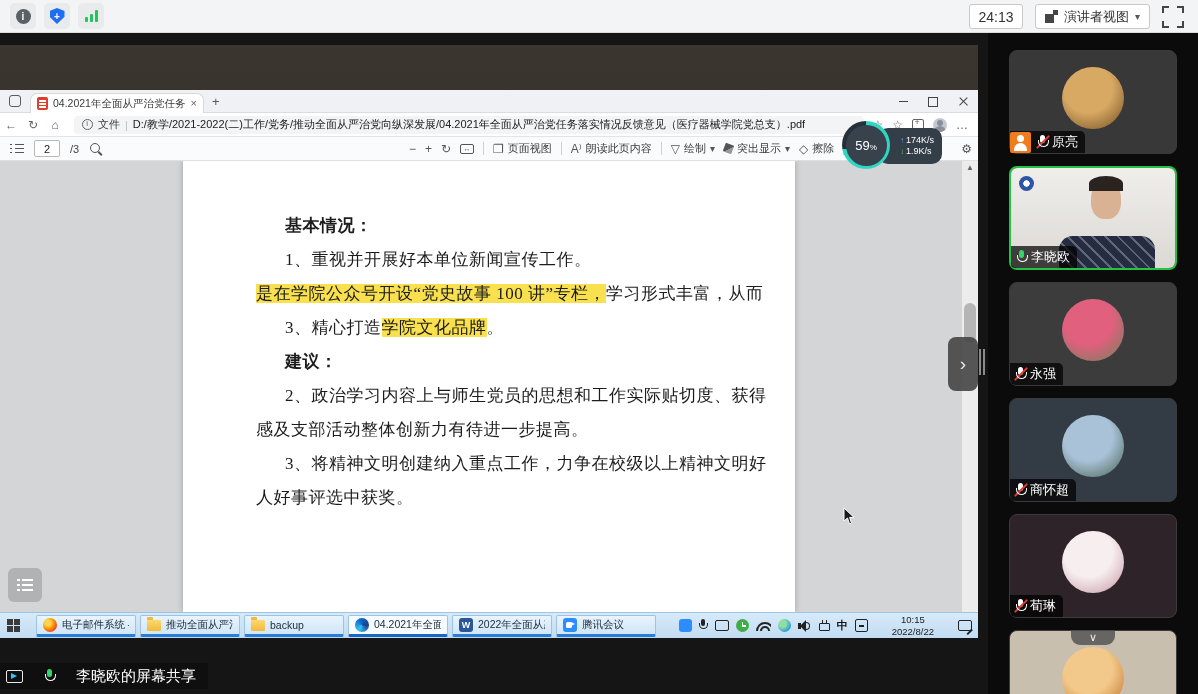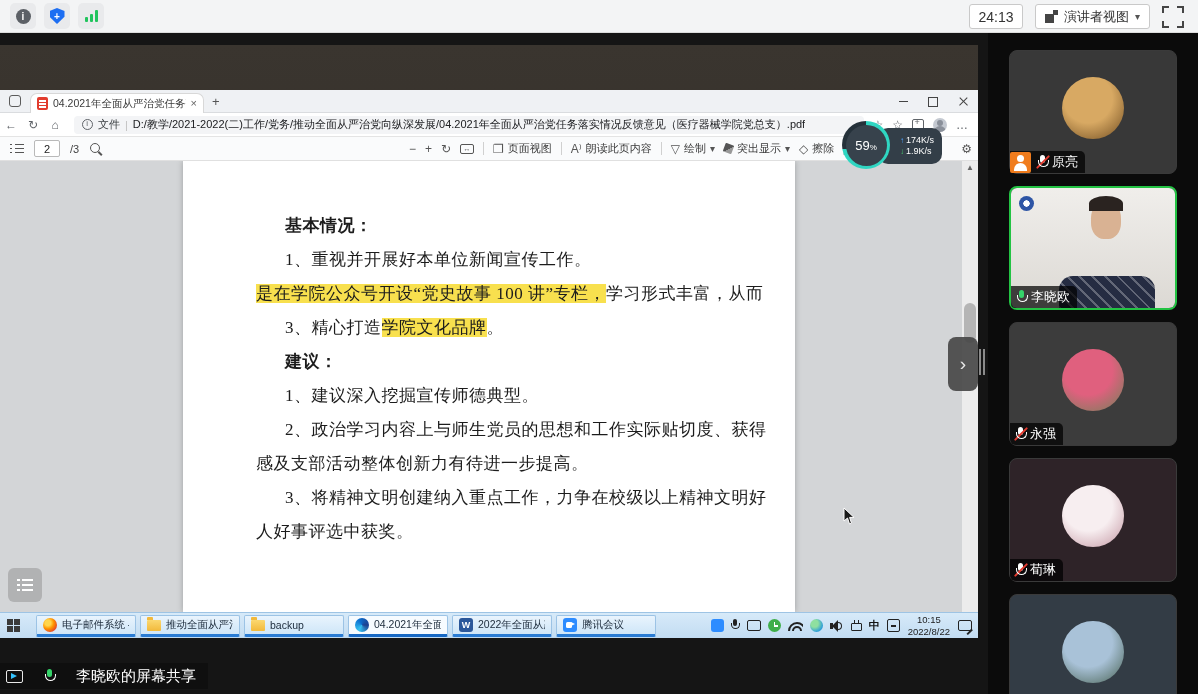--- a/index.html
+++ b/index.html
@@ -129,21 +129,21 @@
   .tr-globe{width:13px;height:13px;border-radius:50%;background:radial-gradient(circle at 35% 35%,#8fe0a0 0 30%,#2f9fd8 70%);}
   .tr-vol{width:14px;height:12px;}
   .tr-vol::before{content:"";position:absolute;left:0;top:3px;width:3px;height:6px;background:#222;}
   .tr-vol::after{content:"";position:absolute;left:2px;top:0;border-right:6px solid #222;border-top:6px solid transparent;border-bottom:6px solid transparent;}
   .tr-vol i{position:absolute;right:2px;top:2px;width:5px;height:8px;border:1.5px solid #222;border-left:none;border-radius:0 6px 6px 0;}
   .tr-plug{width:11px;height:8px;border:1.5px solid #222;border-radius:1px;margin-top:2px;}
   .tr-plug::before{content:"";position:absolute;left:2px;top:-4px;width:1.5px;height:3px;background:#222;box-shadow:4px 0 0 #222;}
   .tr-ime{font-size:11px;color:#111;font-weight:bold;}
   .tr-imebox{width:13px;height:13px;border:1.5px solid #222;border-radius:2px;}
   .tr-imebox::before{content:"";position:absolute;left:3px;top:5px;width:5px;height:1.5px;background:#222;}
-  .tclock{font-size:9.5px;line-height:1.2;color:#1c1c1c;text-align:center;margin:0 1px;white-space:nowrap;}
+  .tclock{font-size:9.5px;line-height:1.2;color:#1c1c1c;text-align:center;margin:0 17px;white-space:nowrap;}
   .tr-action{width:14px;height:11px;border:1.5px solid #222;border-radius:2px;margin-right:2px;}
   .tr-action::before{content:"";position:absolute;right:-2px;bottom:-2px;width:7px;height:1.5px;background:#222;transform:rotate(-45deg);}
 
   
   .net-overlay{position:absolute;left:842px;top:121px;width:100px;height:50px;z-index:30;}
   .net-pill{position:absolute;left:36px;top:7px;width:64px;height:36px;background:#333e48;border-radius:10px;display:flex;flex-direction:column;justify-content:center;gap:2px;padding-left:22px;}
   .net-row{display:flex;align-items:center;gap:2px;font-size:9px;color:#fff;line-height:1;}
   .net-up-arrow{color:#4da3ff;font-size:8px;}
   .net-down-arrow{color:#49c96f;font-size:8px;}
   .net-circle{position:absolute;left:0;top:0;width:48px;height:48px;border-radius:50%;background:conic-gradient(var(--ring_teal,#2fd6c2) 0 72%, #25313a 72% 100%);display:flex;align-items:center;justify-content:center;}
@@ -161,21 +161,21 @@
 
   .cursor{position:absolute;left:843px;top:507px;z-index:40;}
 
   .share-banner{position:absolute;left:0;top:663px;height:26px;background:rgba(14,14,14,.9);display:flex;align-items:center;gap:20px;padding:0 12px 0 6px;z-index:20;}
   .share-ic{width:17px;height:13px;border:1.5px solid #e8e8e8;border-radius:2px;position:relative;}
   .share-ic::after{content:"";position:absolute;left:4px;top:2px;border-left:6px solid #35c3ff;border-top:3.5px solid transparent;border-bottom:3.5px solid transparent;}
   .share-banner .text{font-size:15px;color:#fff;}
 
   
   .panel{position:absolute;left:988px;top:33px;width:210px;height:661px;background:#0b0b0b;padding-top:17px;display:flex;flex-direction:column;gap:12px;align-items:center;}
-  .tile{position:relative;width:168px;height:124px;background:#232323;border:1px solid #3a3a3a;border-radius:8px;flex:0 0 auto;display:flex;align-items:center;justify-content:center;}
+  .tile{position:relative;width:168px;height:104px;background:#232323;border:1px solid #3a3a3a;border-radius:8px;flex:0 0 auto;display:flex;align-items:center;justify-content:center;}
   .tile.speaking{border:2px solid var(--accent_green,#23c343);}
   .av{width:62px;height:62px;border-radius:50%;margin-bottom:8px;}
   .v-wrap{position:absolute;inset:0;border-radius:6px;overflow:hidden;background:linear-gradient(180deg,#f0eeeb,#dcd9d4);}
   .v-logo{position:absolute;left:8px;top:8px;width:15px;height:15px;border-radius:50%;background:radial-gradient(circle,#fff 0 28%,#2e55a5 32% 100%);}
   .v-head{position:absolute;left:80px;top:13px;width:30px;height:38px;background:#d9b293;border-radius:46% 46% 42% 42%;}
   .v-head::before{content:"";position:absolute;left:-2px;top:-5px;width:34px;height:15px;background:#2a2320;border-radius:50% 50% 0 0;}
   .v-body{position:absolute;left:48px;bottom:0;width:96px;height:32px;background:#252c42;border-radius:14px 14px 0 0;background-image:repeating-linear-gradient(45deg,rgba(255,255,255,.28) 0 2px,transparent 2px 9px);}
   .chip{position:absolute;left:0;bottom:0;background:rgba(0,0,0,.72);border-radius:0 5px 0 6px;display:flex;align-items:center;gap:3px;padding:2px 7px 2px 4px;z-index:3;}
   .tile.speaking .chip{border-radius:0 5px 0 4px;}
   .chip .nm{font-size:13px;color:#fff;white-space:nowrap;}
@@ -307,21 +307,20 @@
       </div>
 
       <div class="pdfview">
         <div class="page">
           <div id="pdf-lines">
               <div class="pline ind"><span class="b">基本情况：</span></div>
               <div class="pline ind"><span>1、重视并开展好本单位新闻宣传工作。</span></div>
               <div class="pline"><span class="hl">是在学院公众号开设“党史故事 100 讲”专栏，</span><span>学习形式丰富，从而</span></div>
               <div class="pline ind"><span>3、精心打造</span><span class="hl">学院文化品牌</span><span>。</span></div>
               <div class="pline ind"><span class="b">建议：</span></div>
-              <div class="pline ind"><span>1、建议深入挖掘宣传师德典型。</span></div>
               <div class="pline ind"><span>2、政治学习内容上与师生党员的思想和工作实际贴切度、获得</span></div>
               <div class="pline"><span>感及支部活动整体创新力有待进一步提高。</span></div>
               <div class="pline ind"><span>3、将精神文明创建纳入重点工作，力争在校级以上精神文明好</span></div>
               <div class="pline"><span>人好事评选中获奖。</span></div>
             </div>
         </div>
         <div class="vscroll">
           <span class="up">▲</span>
           <span class="thumb"></span>
         </div>
@@ -440,36 +439,36 @@
       </div>
       <div class="tile" style="background: rgb(60, 60, 60);">
         <div class="av" style="background: radial-gradient(circle at 42% 35%, rgb(224, 96, 126) 0px, rgb(224, 96, 126) 45%, rgb(111, 130, 87) 100%);"></div>
         <div class="chip">
           <span class="mic muted">
             <i class="slash"></i>
           </span>
           <span class="nm">永强</span>
         </div>
       </div>
+      <div class="tile" style="background: rgb(51, 60, 69);">
+        <div class="av" style="background: radial-gradient(circle at 42% 35%, rgb(169, 194, 216) 0px, rgb(169, 194, 216) 45%, rgb(70, 96, 79) 100%);"></div>
+        <div class="chip">
+          <span class="mic muted">
+            <i class="slash"></i>
+          </span>
+          <span class="nm">商怀超</span>
+        </div>
+      </div>
       <div class="tile" style="background: rgb(46, 35, 40);">
         <div class="av" style="background: radial-gradient(circle at 42% 35%, rgb(247, 238, 240) 0px, rgb(247, 238, 240) 45%, rgb(194, 148, 160) 100%);"></div>
         <div class="chip">
           <span class="mic muted">
             <i class="slash"></i>
           </span>
           <span class="nm">荀琳</span>
-        </div>
-      </div>
-      <div class="tile" style="background: rgb(51, 60, 69);">
-        <div class="av" style="background: radial-gradient(circle at 42% 35%, rgb(169, 194, 216) 0px, rgb(169, 194, 216) 45%, rgb(70, 96, 79) 100%);"></div>
-        <div class="chip">
-          <span class="mic muted">
-            <i class="slash"></i>
-          </span>
-          <span class="nm">商怀超</span>
         </div>
       </div>
       <div class="tile" style="background: rgb(201, 191, 174);">
         <div class="av" style="background: radial-gradient(circle at 42% 35%, rgb(242, 201, 138) 0px, rgb(242, 201, 138) 45%, rgb(192, 106, 35) 100%);"></div>
         <span class="tile-chevron">∨</span>
         <div class="chip">
           <span class="mic muted">
             <i class="slash"></i>
           </span>
           <span class="nm">杨晓哲</span>

